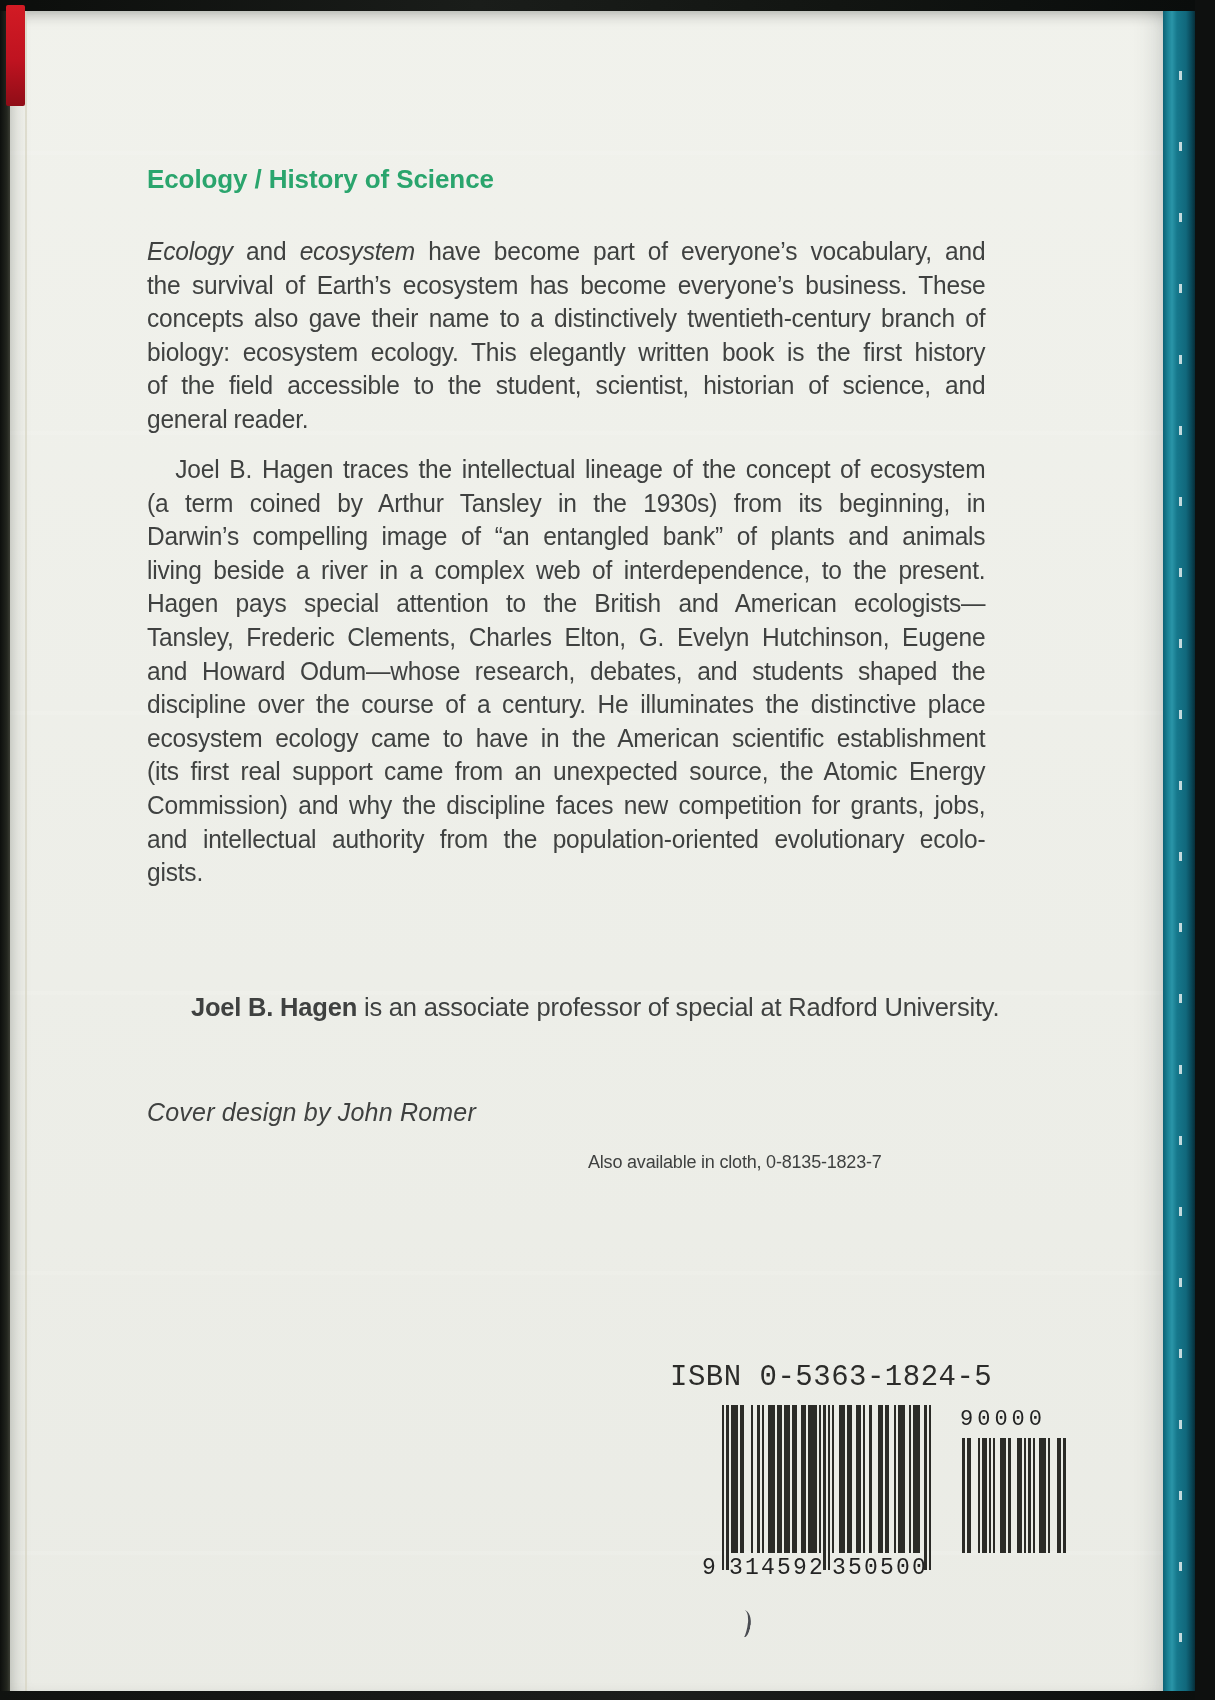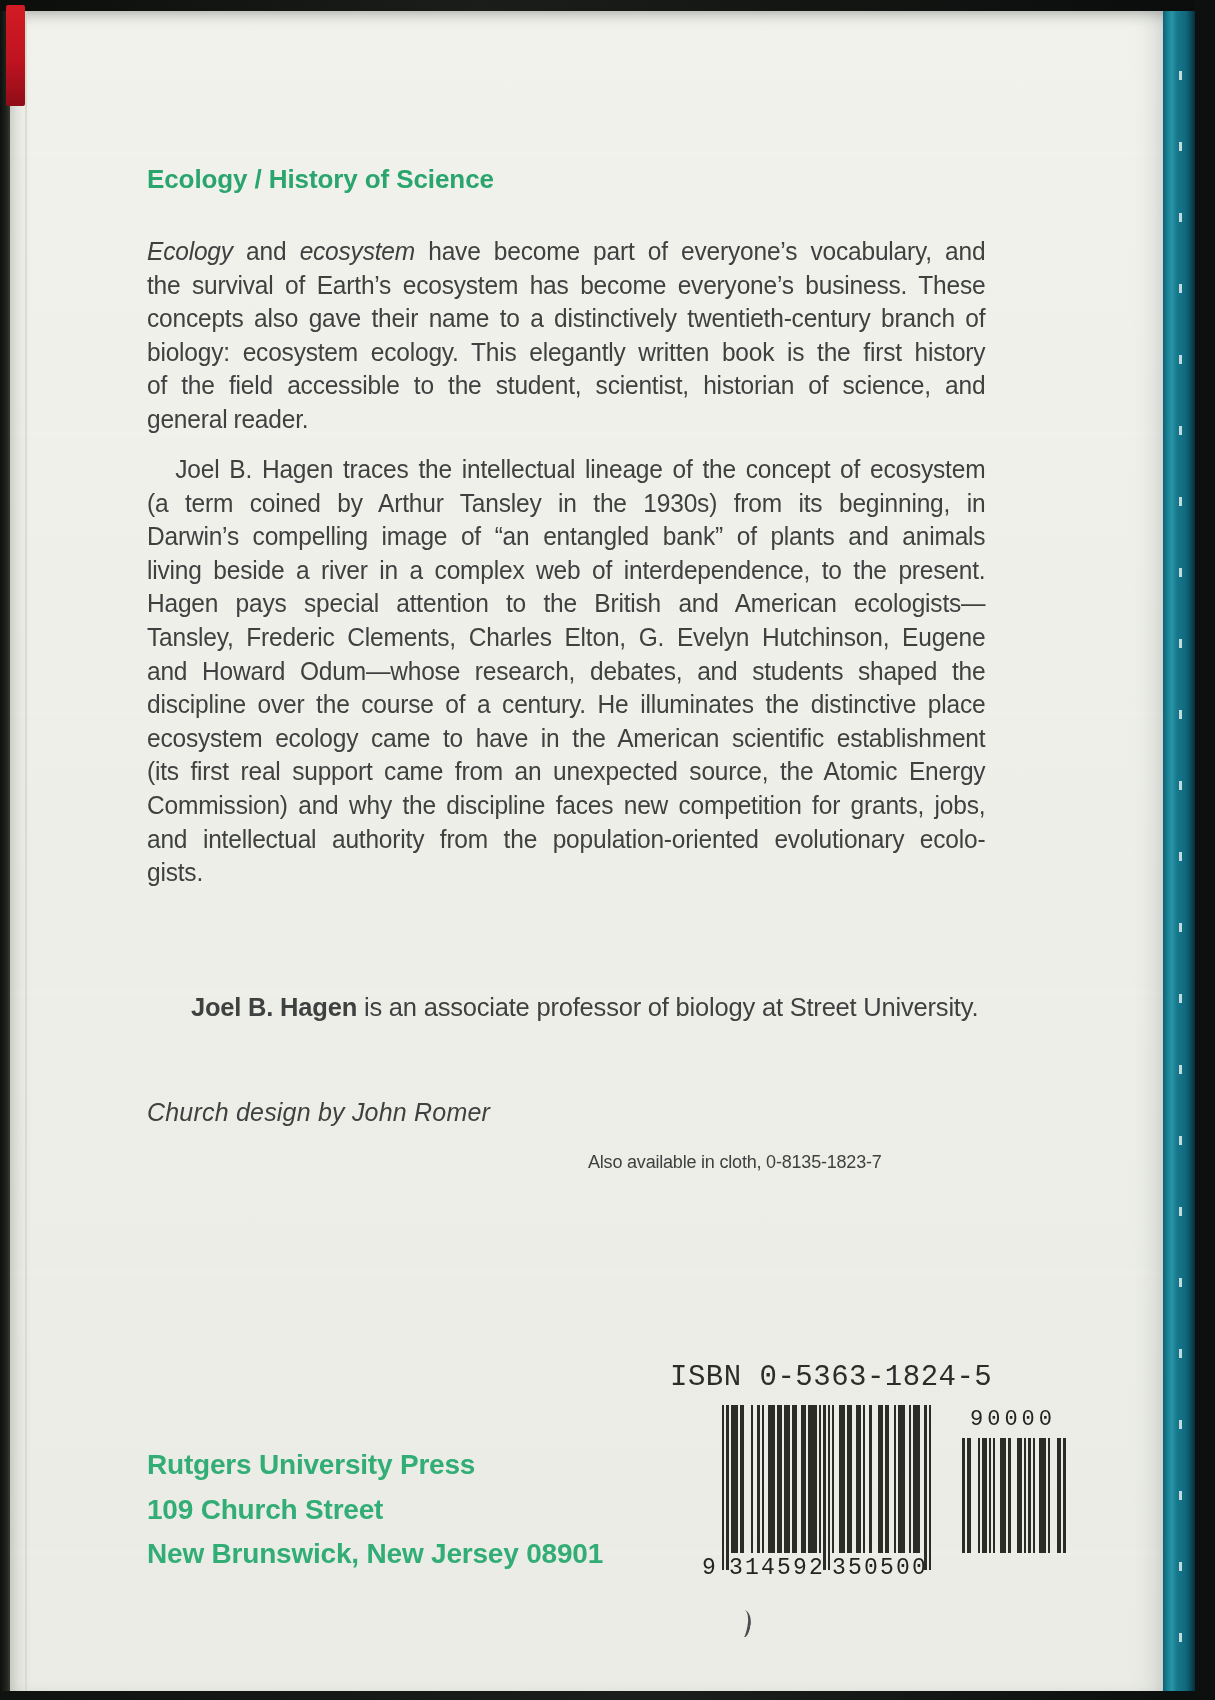--- a/index.html
+++ b/index.html
@@ -67,21 +67,21 @@
 
   .barcode{position:absolute;left:712px;top:1394px;width:360px;height:190px;}
   .ean13{position:absolute;left:0;top:0;width:210px;height:185px;}
   .ean5{position:absolute;left:238px;top:0;width:106px;height:150px;}
   .bar{position:absolute;top:0;background:#2b2b27;}
   .bc-digits{position:absolute;font-family:"Liberation Mono",monospace;
              font-size:23px;color:#232323;top:150px;white-space:nowrap;}
   .lead{left:-20px;}
   .grp1{left:7px;letter-spacing:2.2px;}
   .grp2{left:110px;letter-spacing:2.2px;}
-  .supp-text{position:absolute;left:0;top:2px;width:106px;text-align:center;
+  .supp-text{position:absolute;left:0;top:2px;width:106px;
              font-family:"Liberation Mono",monospace;font-size:22px;color:#232323;
              letter-spacing:4px;}
   .supp-bars{position:absolute;left:0;top:33px;width:106px;height:115px;}
 
   .publisher{position:absolute;left:137px;top:1432px;
              color:var(--publisher-green,#2fae74);font-weight:bold;font-size:28px;
              letter-spacing:-.2px;line-height:44.5px;}
 
   .pen-mark{position:absolute;left:727px;top:1599px;width:11px;height:27px;
             border-right:3px solid #30323a;border-radius:0 70% 30% 0/0 60% 40% 0;
@@ -122,23 +122,23 @@
         <div class="line"><span>Tansley, Frederic Clements, Charles Elton, G. Evelyn Hutchinson, Eugene</span></div>
         <div class="line"><span>and Howard Odum—whose research, debates, and students shaped the</span></div>
         <div class="line"><span>discipline over the course of a century. He illuminates the distinctive place</span></div>
         <div class="line"><span>ecosystem ecology came to have in the American scientific establishment</span></div>
         <div class="line"><span>(its first real support came from an unexpected source, the Atomic Energy</span></div>
         <div class="line"><span>Commission) and why the discipline faces new competition for grants, jobs,</span></div>
         <div class="line"><span>and intellectual authority from the population-oriented evolutionary ecolo-</span></div>
         <div class="line last"><span>gists.</span></div>
       </div>
 
-    <p class="author"><b>Joel B. Hagen</b><span> is an associate professor of biology at Street University.</span></p>
-
-    <p class="credit">Church design by John Romer</p>
+    <p class="author"><b>Joel B. Hagen</b><span> is an associate professor of special at Radford University.</span></p>
+
+    <p class="credit">Cover design by John Romer</p>
 
     <p class="cloth">Also available in cloth, 0-8135-1823-7</p>
 
     <p class="isbn-label">ISBN 0-5363-1824-5</p>
 
     <div class="barcode">
       <div class="ean13">
         <span class="bc-digits lead">9</span>
         <span class="bc-digits grp1">314592</span>
         <span class="bc-digits grp2">350500</span>
@@ -220,21 +220,16 @@
             <div class="bar" style="left: 81.4px; width: 2.45px; height: 115px;"></div>
             <div class="bar" style="left: 83.6px; width: 2.45px; height: 115px;"></div>
             <div class="bar" style="left: 88px; width: 2.45px; height: 115px;"></div>
             <div class="bar" style="left: 96.8px; width: 2.45px; height: 115px;"></div>
             <div class="bar" style="left: 99px; width: 2.45px; height: 115px;"></div>
             <div class="bar" style="left: 103.4px; width: 2.45px; height: 115px;"></div>
           </div>
       </div>
     </div>
 
-    <div class="publisher">
-      <div>Rutgers University Press</div>
-      <div>109 Church Street</div>
-      <div>New Brunswick, New Jersey 08901</div>
-    </div>
 
     <div class="pen-mark"></div>
   </div>
 </div>
 
 </body></html>

